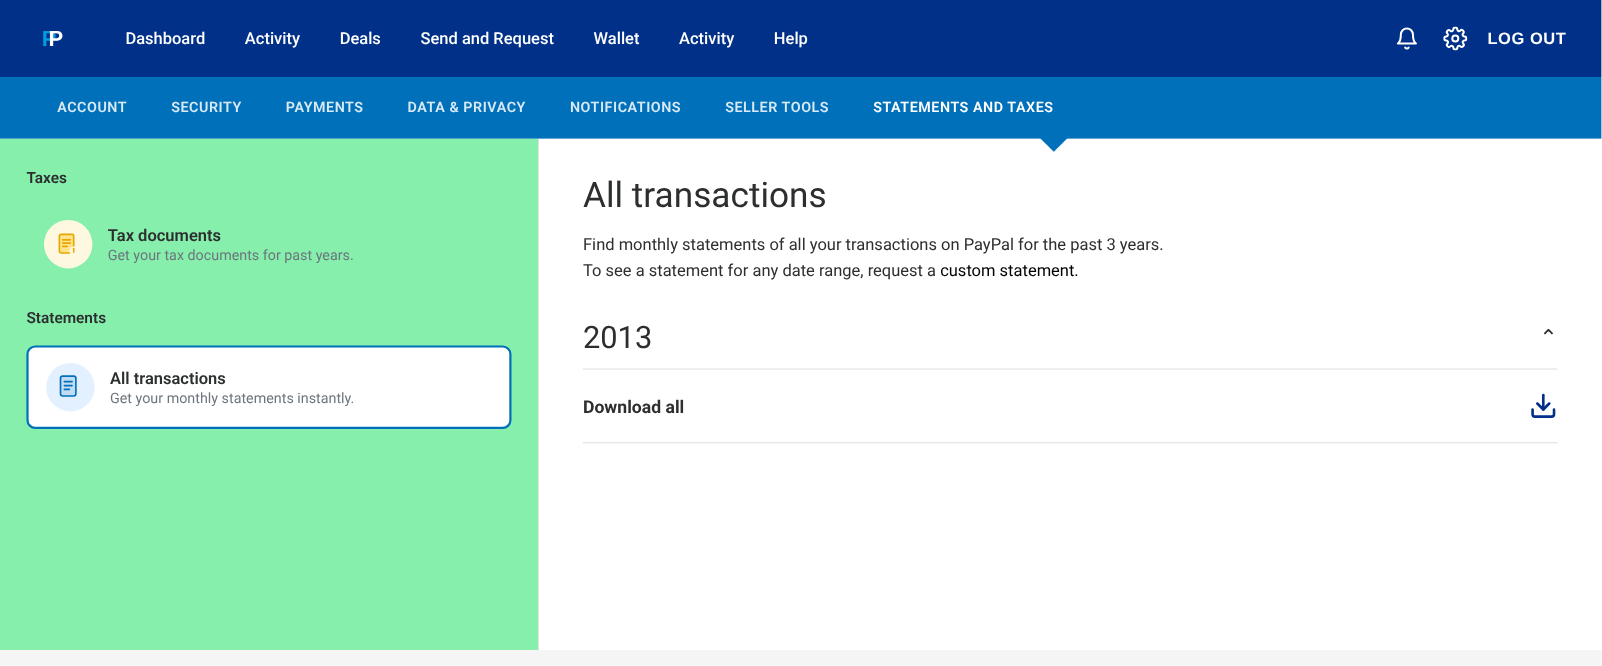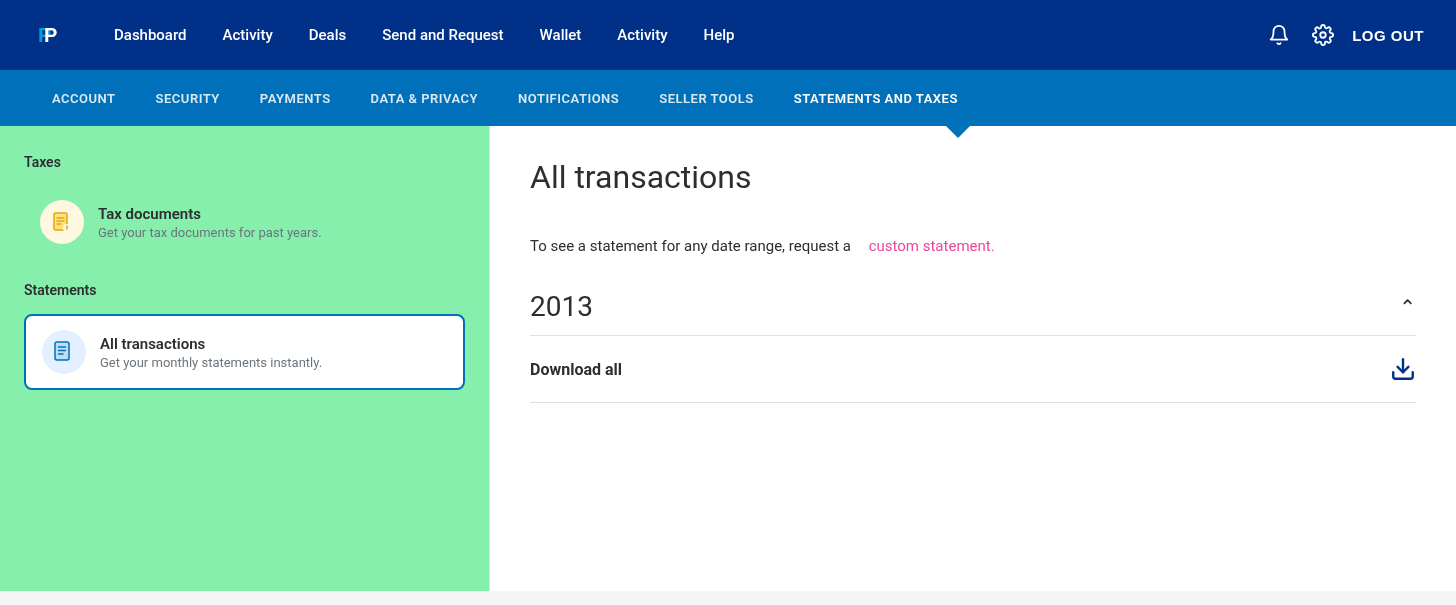--- a/index.html
+++ b/index.html
@@ -174,23 +174,22 @@
       color: #2c2e2f;
       margin-bottom: 14px;
     }
     .main-desc {
       font-size: 15px;
       color: #2c2e2f;
       line-height: 1.6;
       margin-bottom: 32px;
     }
     .main-desc a {
-      color: #ec4899;
+      color: #000000;
       text-decoration: none;
-      margin-left: 14px;
     }
 
     .year-section {
       margin-bottom: 0;
     }
     .year-header {
       display: flex;
       align-items: center;
       justify-content: space-between;
       padding-bottom: 12px;
@@ -319,21 +318,21 @@
           <div class="sidebar-item-desc">Get your monthly statements instantly.</div>
         </div>
       </div>
     </div>
 
   </div>
 
   <div class="main-panel">
     <h1 class="main-title">All transactions</h1>
     <div class="main-desc">
-      <br>
+      <span>Find monthly statements of all your transactions on PayPal for the past 3 years.</span><br>
       <span>To see a statement for any date range, request a</span>
       <a href="#">custom statement.</a>
     </div>
 
     <div class="year-section">
       <div class="year-header">
         <span class="year-label">2013</span>
         <span class="chevron-icon">⌃</span>
       </div>
       <div class="download-row">

